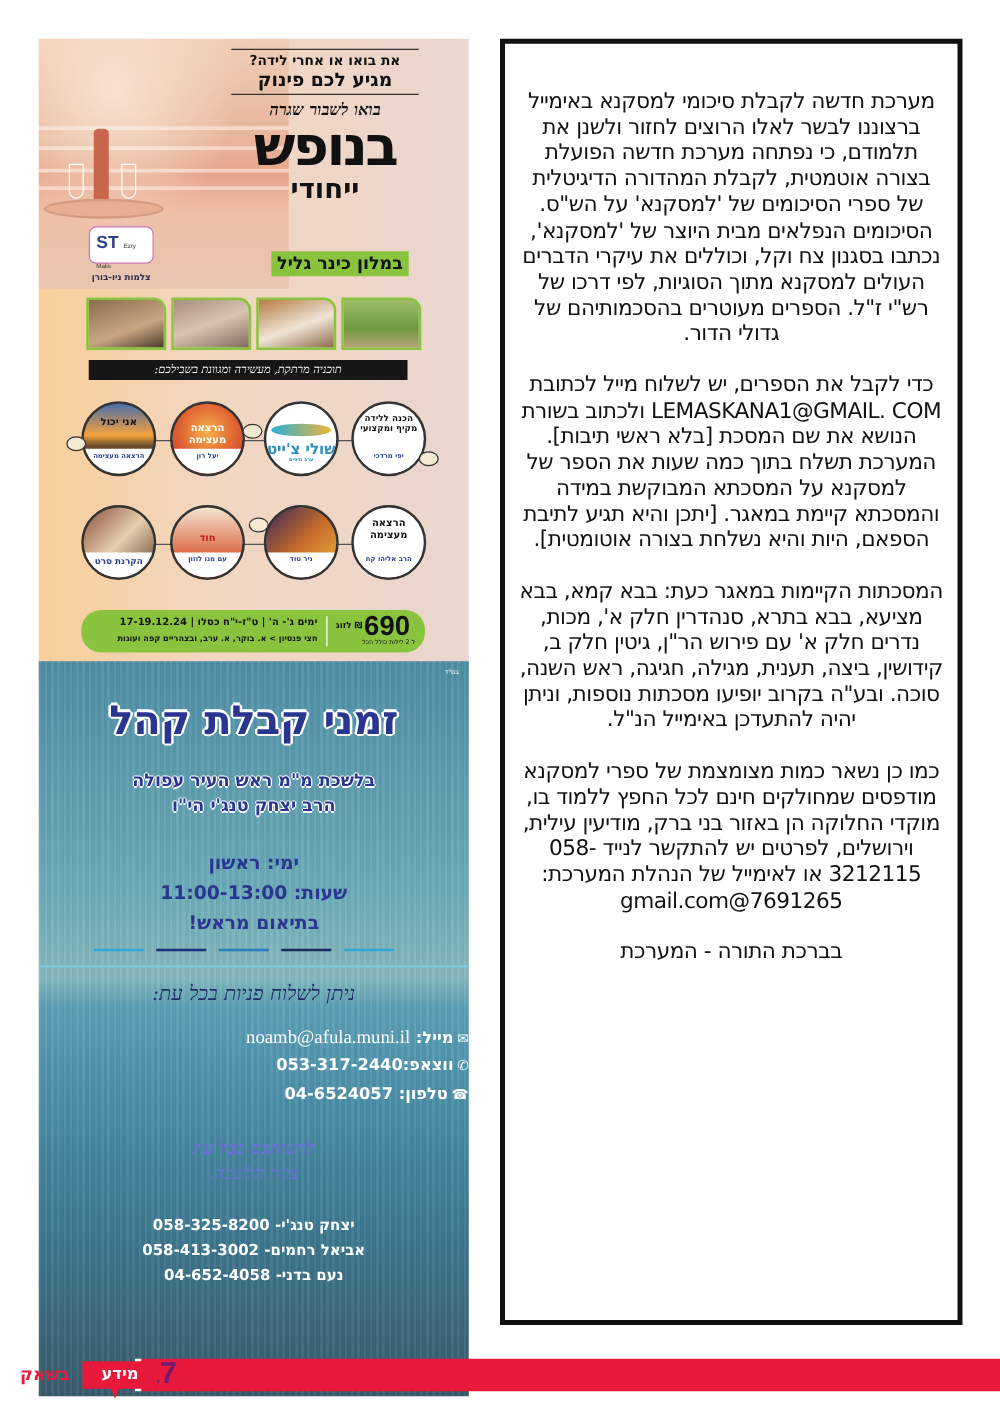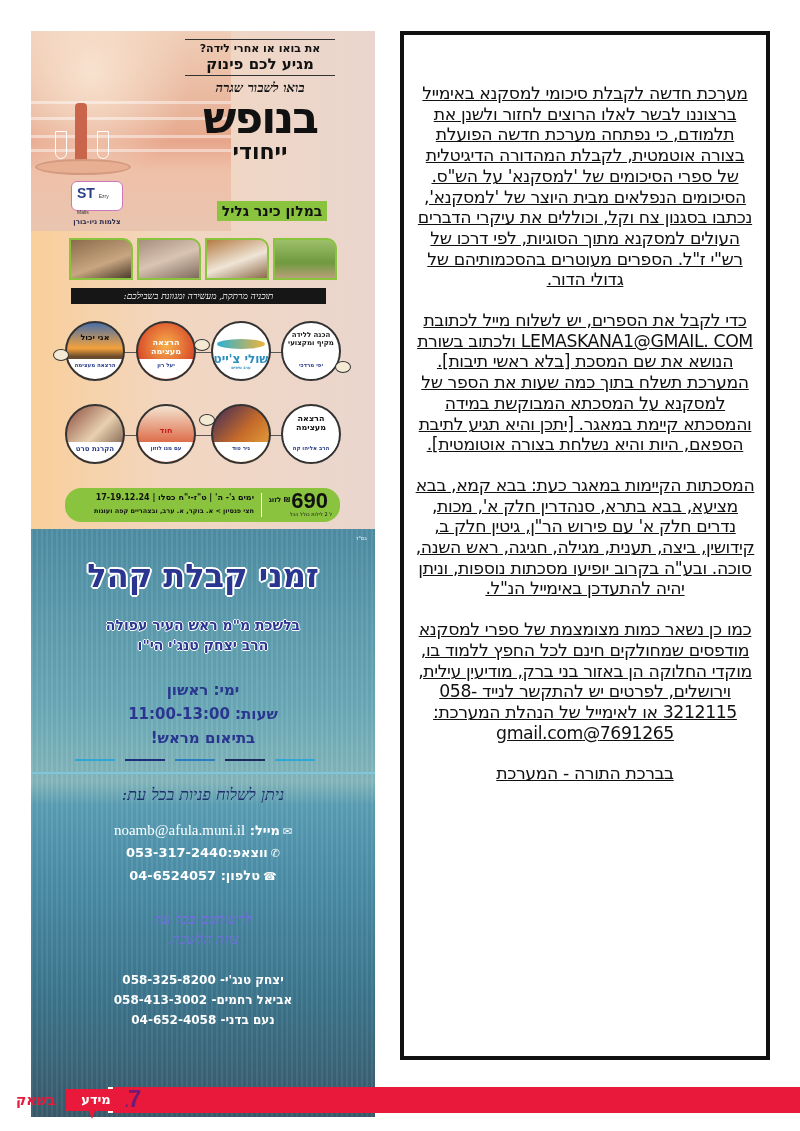--- a/index.html
+++ b/index.html
@@ -95,35 +95,35 @@
     position: absolute; left: 0; right: 0; text-align: center; font: bold 14px "DejaVu Sans", sans-serif; color: #2a3590;
     text-shadow: 1px 0 #fff, -1px 0 #fff, 0 1px #fff, 0 -1px #fff;
   }
   .ad-kahal .info { position: absolute; left: 0; right: 0; text-align: center; font: bold 15px "DejaVu Sans", sans-serif; color: #2a3590; }
   .ad-kahal .dashes { position: absolute; top: 230px; left: 44px; display: flex; gap: 10px; direction: ltr; }
   .ad-kahal .dash { width: 40px; height: 2px; }
   .ad-kahal .band { position: absolute; left: 0; right: 0; top: 243px; height: 2px; background: #7fc7dc; }
   .ad-kahal .script {
     position: absolute; left: 0; right: 0; text-align: center; font: italic 16px "DejaVu Serif", serif; color: #1f2f6a;
   }
-  .ad-kahal .contact { position: absolute; left: 0; right: 0; text-align: center; color: #fff; font: bold 13px "DejaVu Sans", sans-serif; direction: rtl; }
+  .ad-kahal .contact { position: absolute; left: 0; right: 0; text-align: right; color: #fff; font: bold 13px "DejaVu Sans", sans-serif; direction: rtl; }
   .ad-kahal .contact .mail { font: 15px "Liberation Serif", serif; font-weight: normal; }
   .ad-kahal .icon { display: inline-block; font-size: 11px; margin-left: 3px; }
   .ad-kahal .script2 { position: absolute; left: 0; right: 0; text-align: center; font: italic 14px "DejaVu Serif", serif; color: #6c6fd6; }
   .ad-kahal .staff { position: absolute; left: 0; right: 0; text-align: center; font: bold 12px "DejaVu Sans", sans-serif; color: #fff; }
 
   
   .article {
     position: absolute; left: 400px; top: 31px; width: 370px; height: 1029px;
     border: 4px solid #111; background: #fff; direction: rtl;
     padding: 36px 10px 0 10px;
     font-family: "DejaVu Sans", sans-serif; font-size: 17.3px; line-height: 20.7px; color: #111; text-align: center;
     letter-spacing: -0.4px;
   }
-  .article p { margin: 12px 0 20px 0; text-decoration: underline; }
+  .article p { margin: 0 0 20px 0; }
   .article .title-line { display: block; }
   .article .signoff { margin-top: 0; }
 
   
   .footer { position: absolute; left: 0; top: 1087px; width: 800px; height: 26px; }
   .footer .red-bar { position: absolute; left: 113px; top: 0; width: 687px; height: 26px; background: #e8193a; }
   .footer .page-num {
     position: absolute; left: 113px; top: -2px; width: 30px; height: 28px;
     font: 900 24px "Liberation Sans", sans-serif; color: #701a75; line-height: 28px; text-align: center;
   }

